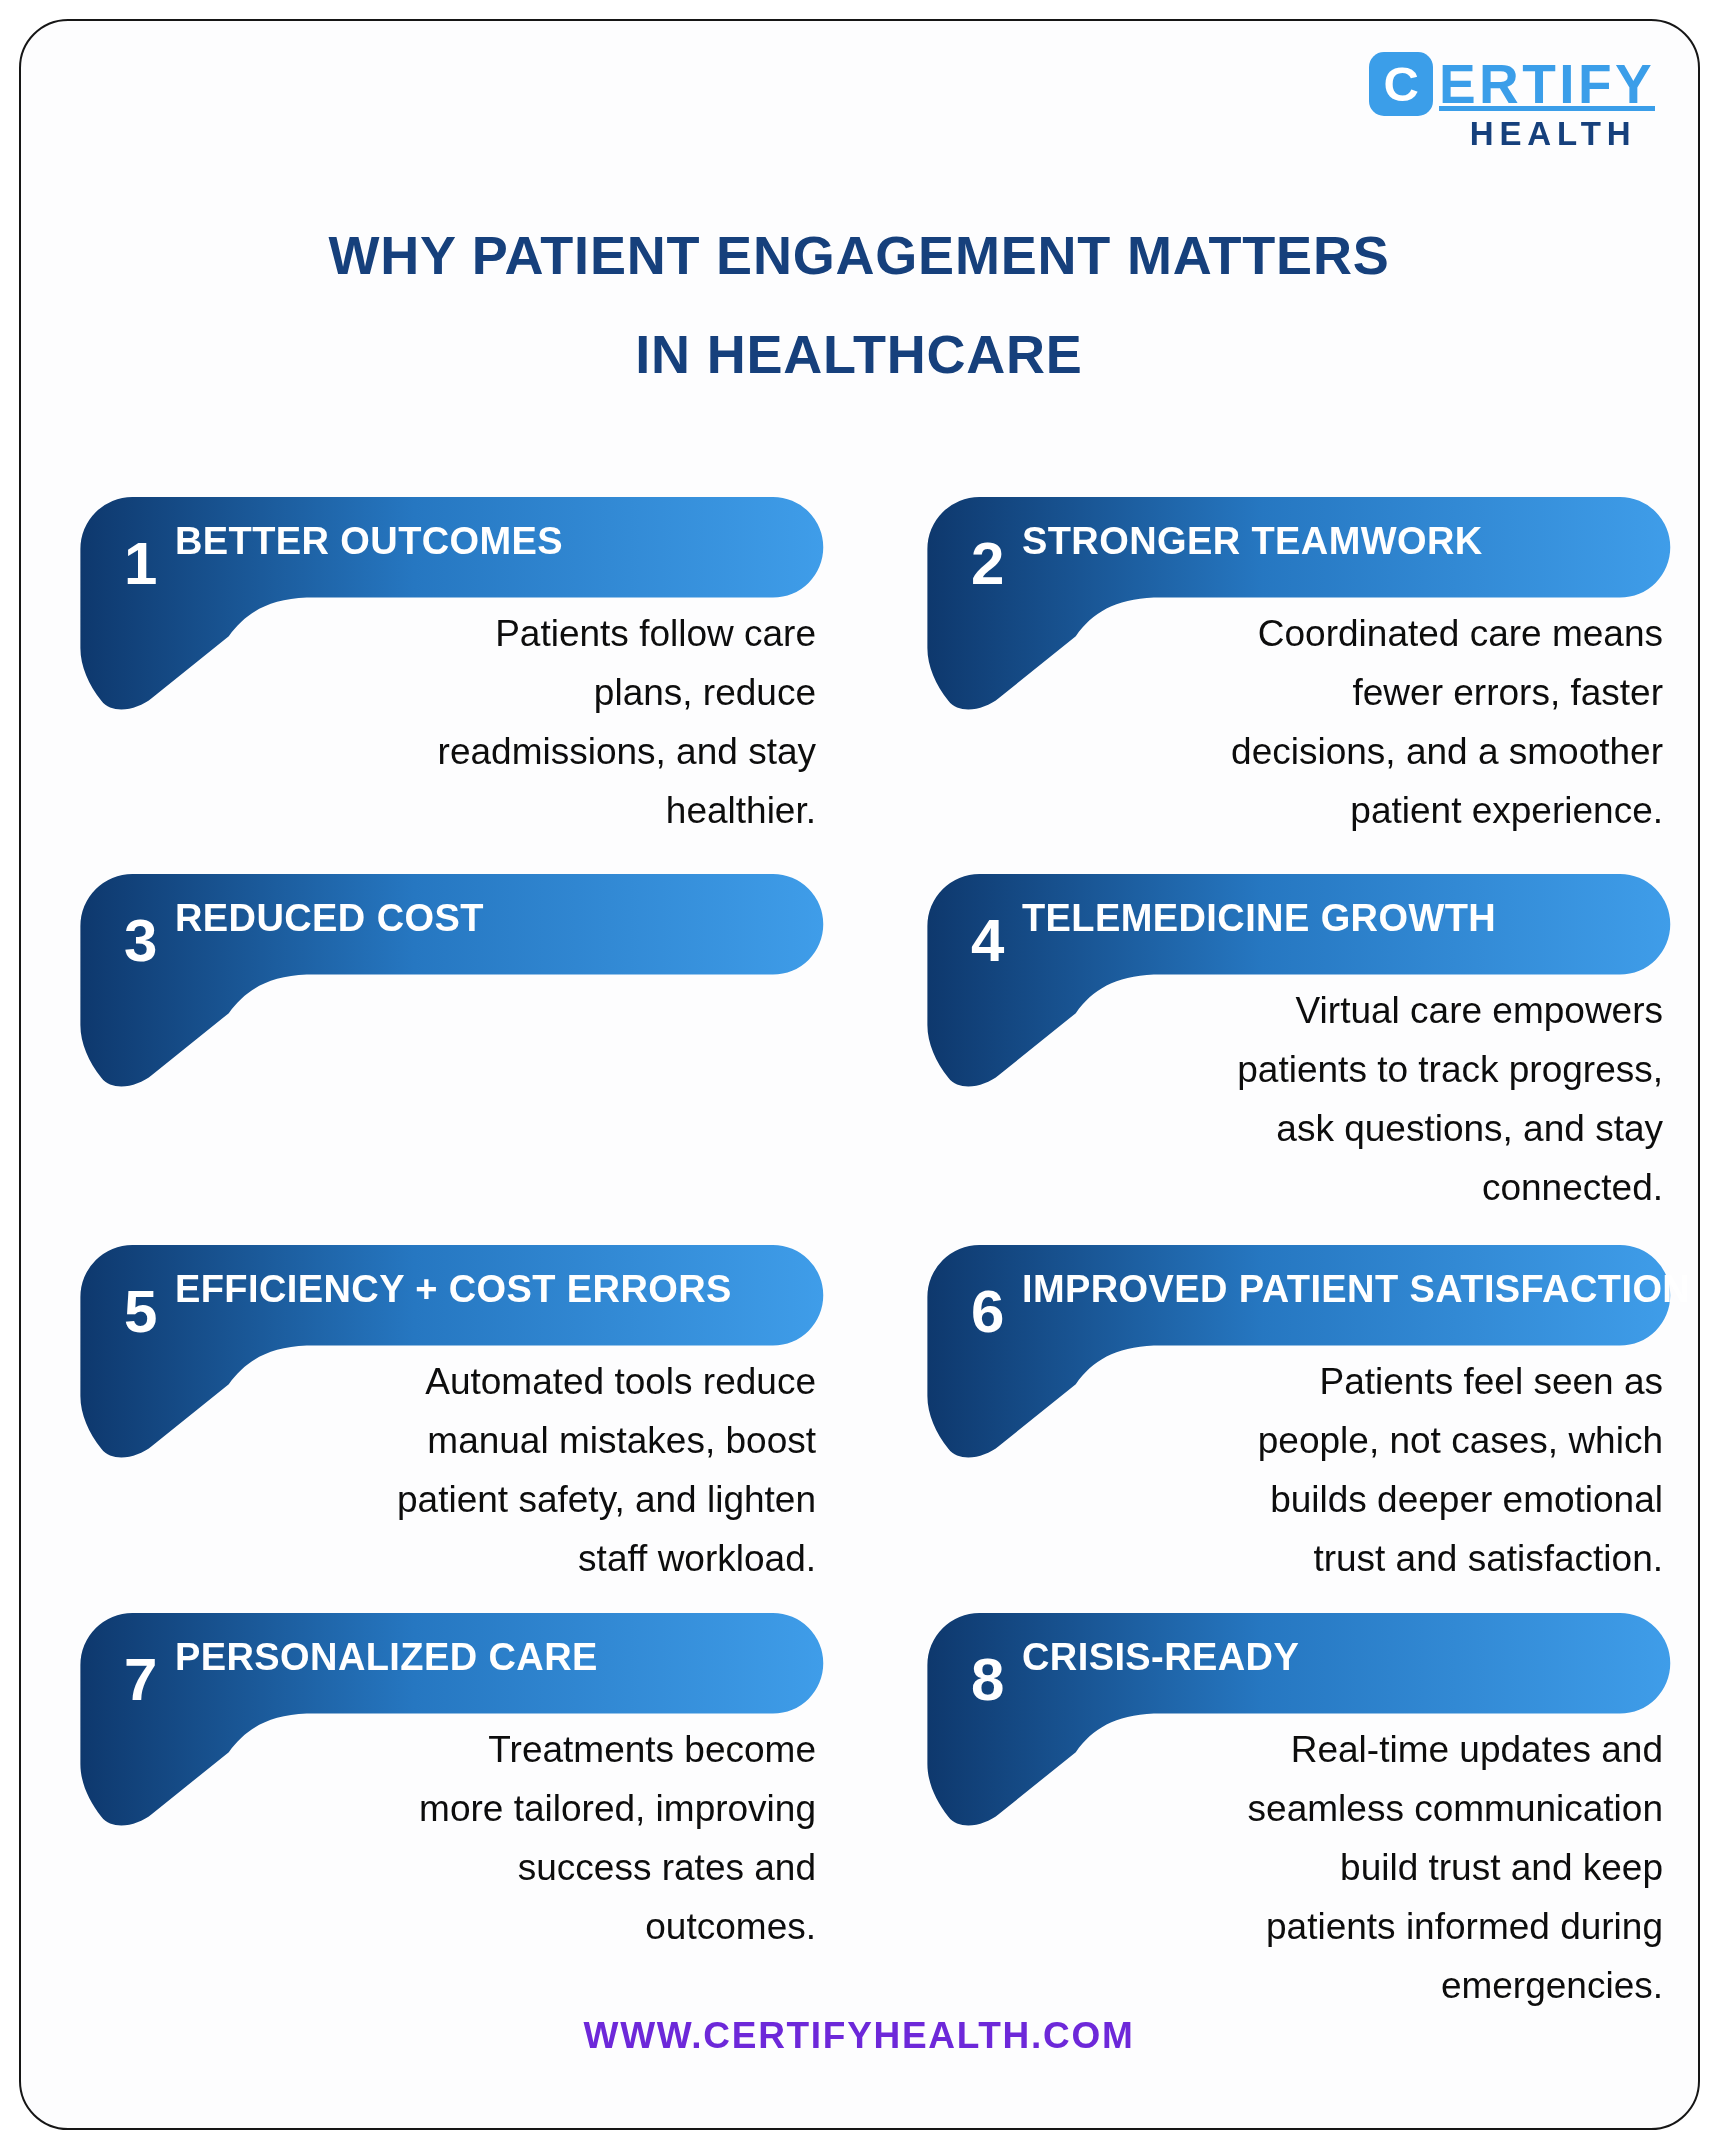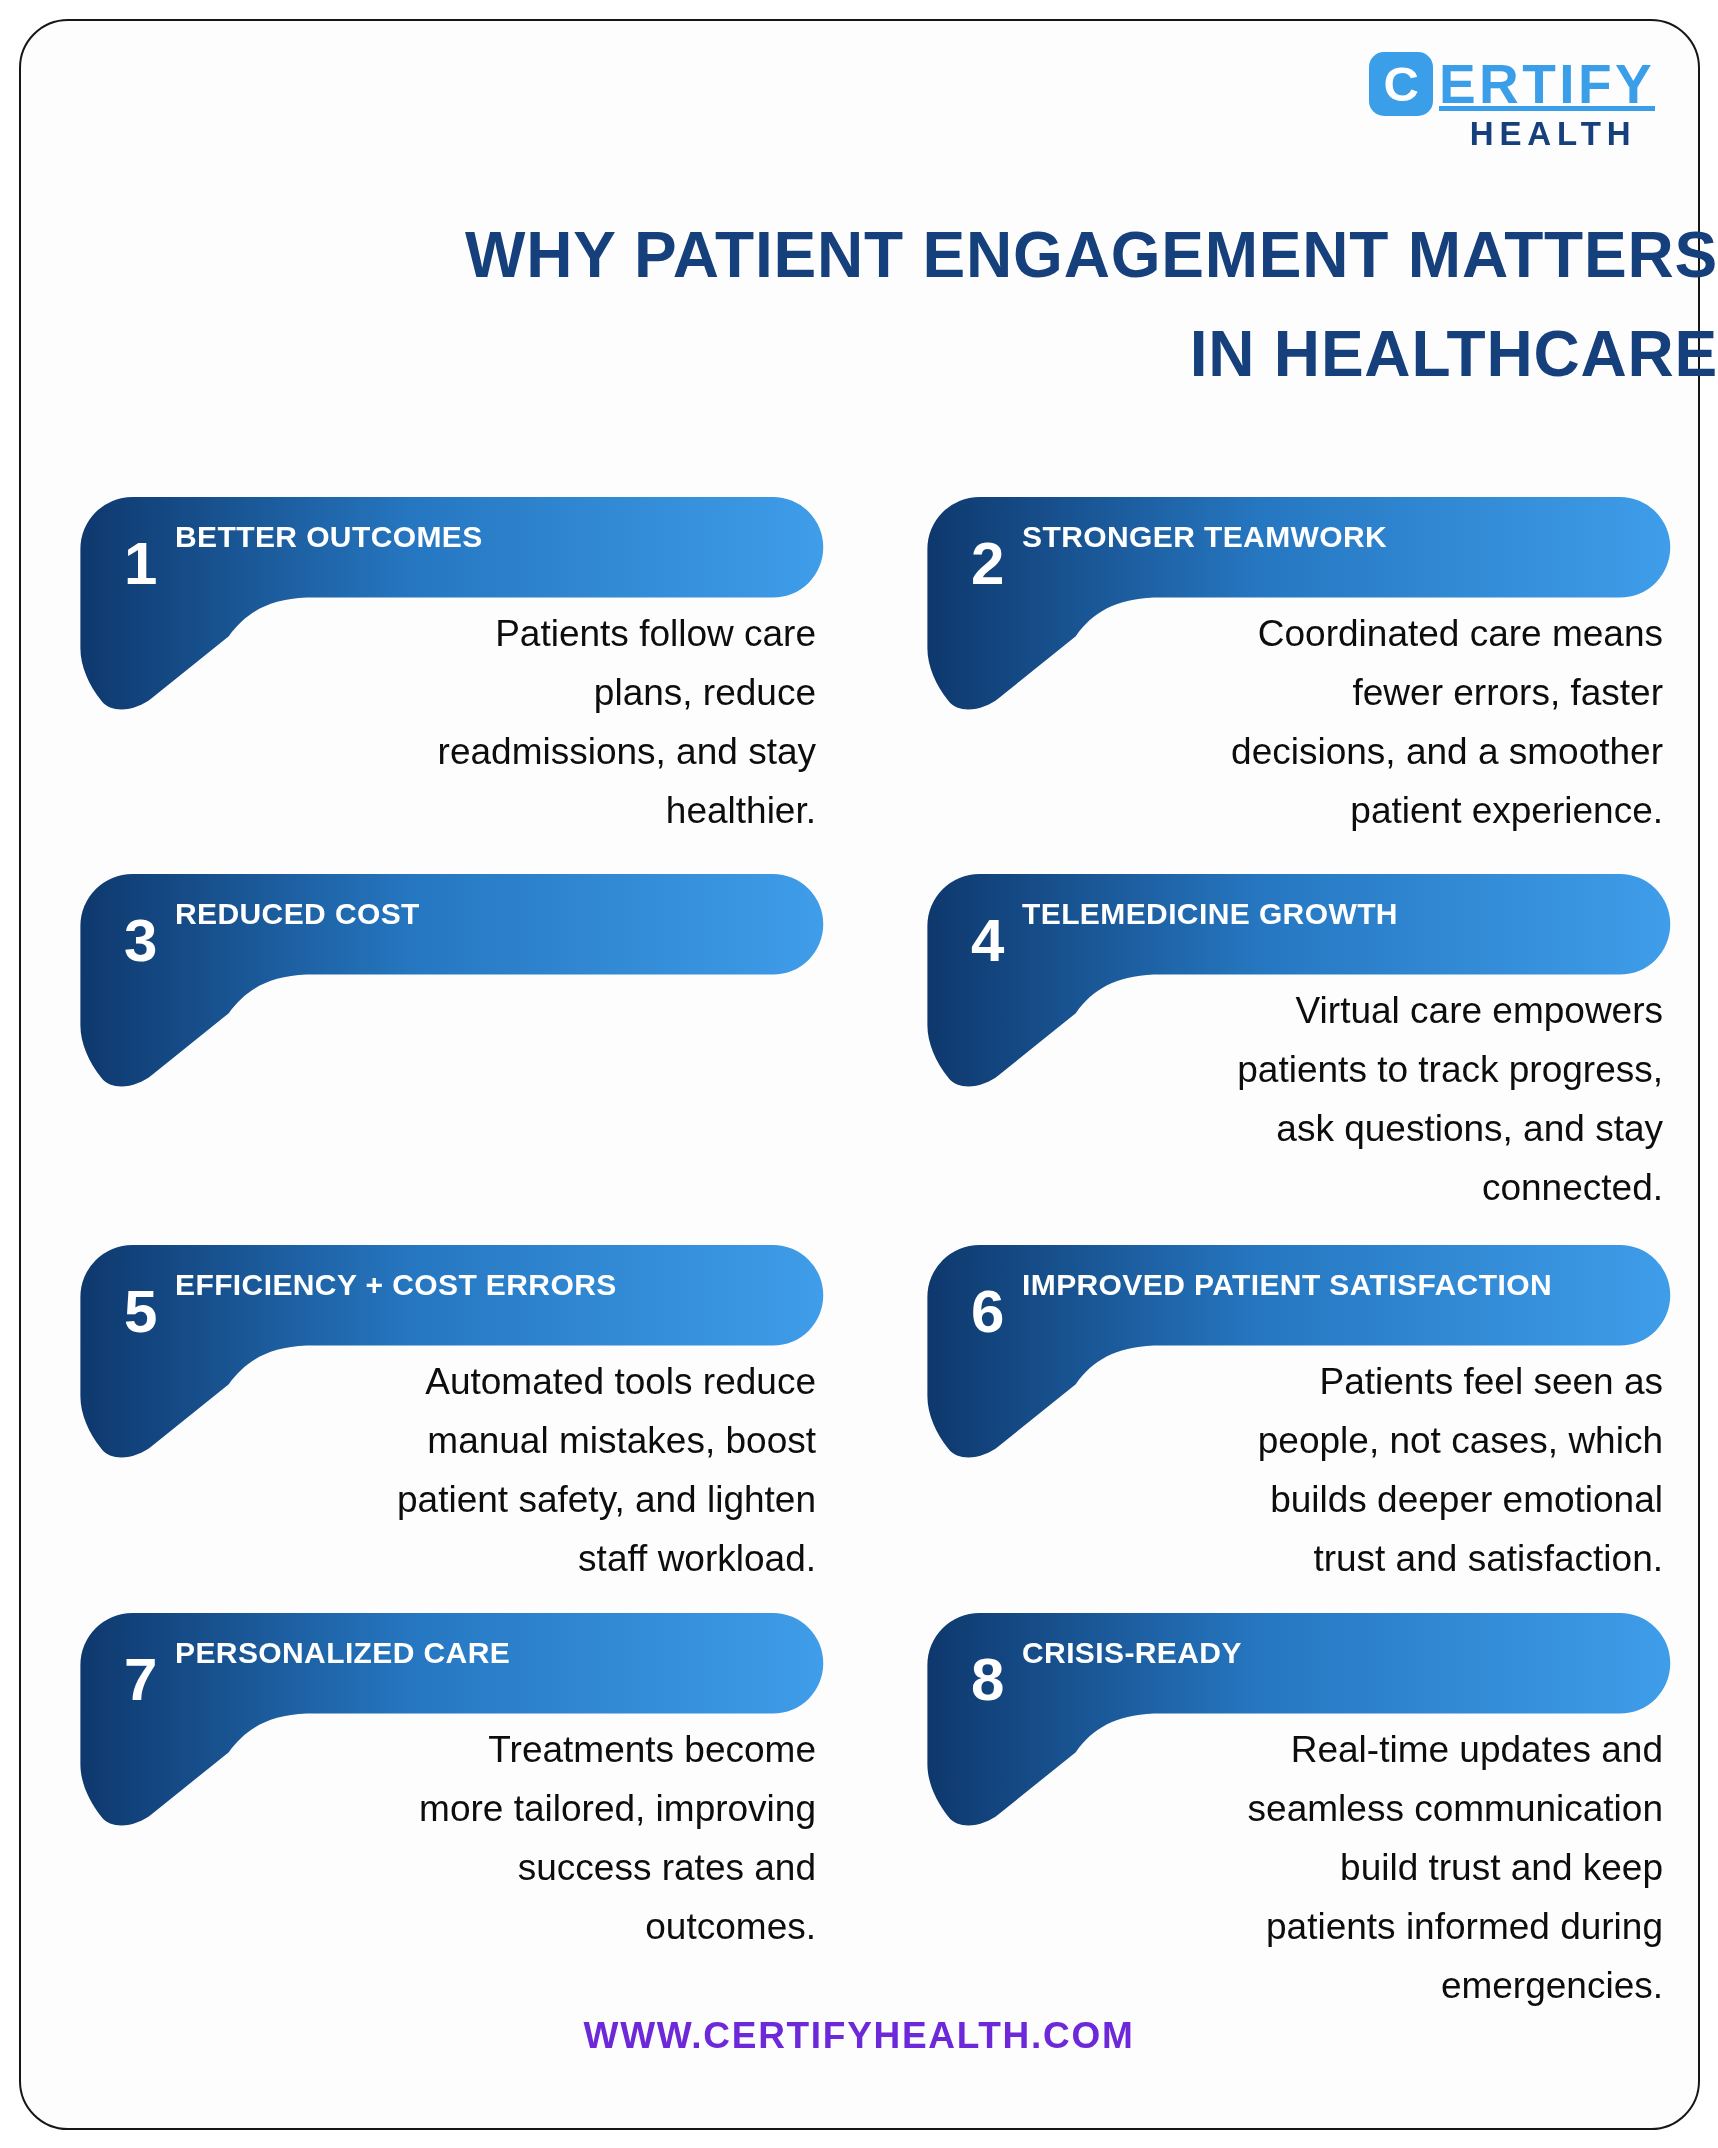--- a/index.html
+++ b/index.html
@@ -33,35 +33,35 @@
     color:#3b9ee9;font-size:55px;font-weight:700;
     letter-spacing:3.4px;line-height:1;text-decoration:underline;
   }
   .logo-sub{
     color:#16407c;font-size:33px;font-weight:700;
     letter-spacing:5.9px;margin-top:0.8px;margin-right:18.5px;line-height:1;
   }
   
   .title{
     position:absolute;top:206px;left:0;width:100%;
-    text-align:right;color:#16407c;
-    font-size:64px;font-weight:800;line-height:99px;letter-spacing:0.8px;
+    text-align:center;color:#16407c;
+    font-size:54px;font-weight:800;line-height:99px;letter-spacing:0.8px;
   }
   
   .card{position:absolute;width:747px;height:361px;}
   .col-l{left:80px;} .col-r{left:927px;}
   .row-1{top:497px;} .row-2{top:874px;} .row-3{top:1245px;} .row-4{top:1613px;}
   .bubble{position:absolute;left:0;top:0;width:747px;height:218px;display:block;}
   .card-num{
     position:absolute;left:44px;top:37px;
     color:#ffffff;font-size:60px;font-weight:700;line-height:1;
   }
   .card-label{
     position:absolute;left:95px;top:25px;
-    color:#ffffff;font-size:30px;font-weight:700;
+    color:#ffffff;font-size:38px;font-weight:700;
     letter-spacing:0.4px;white-space:nowrap;line-height:1;
   }
   .card-body{
     position:absolute;left:128px;top:107px;width:608px;
     color:#0d0d0d;font-size:37px;line-height:59px;
     white-space:pre-line;
     text-align:right;
   }
   
   .footer{

